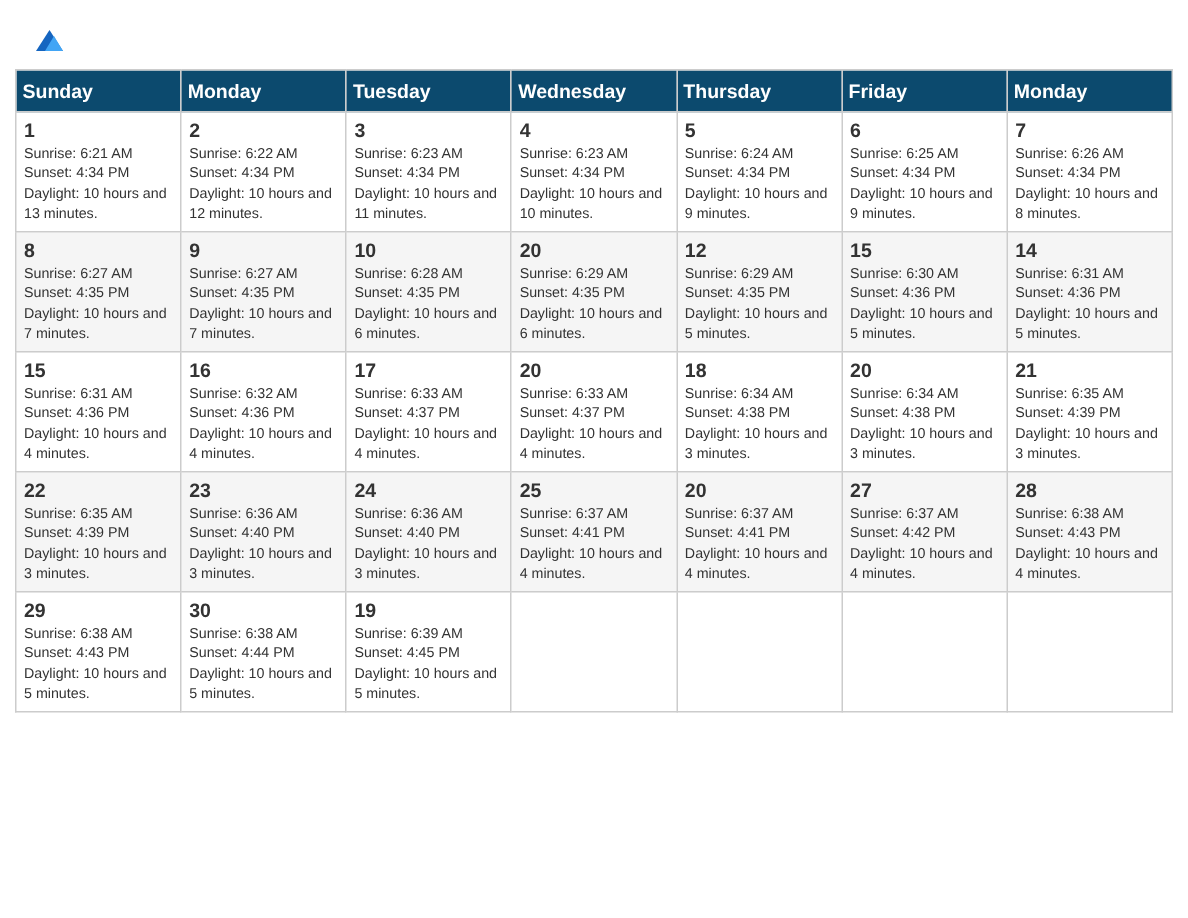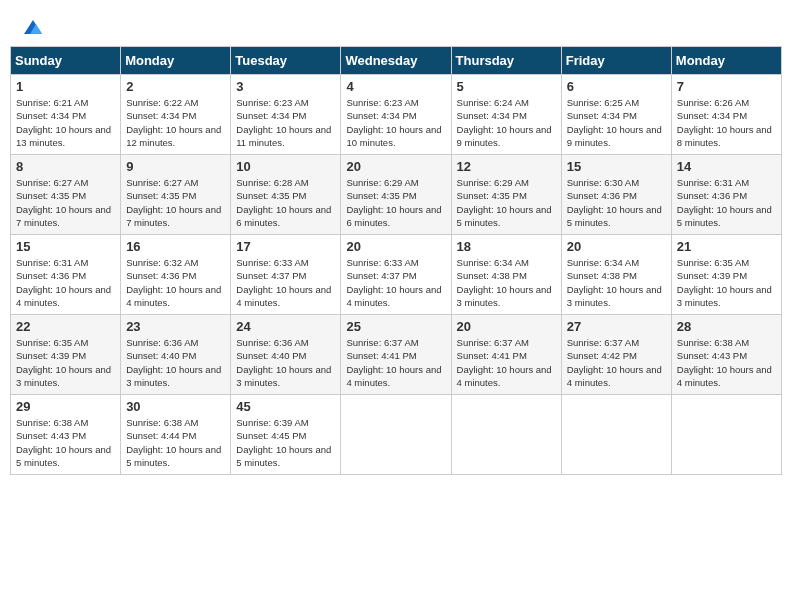--- a/index.html
+++ b/index.html
@@ -252,21 +252,21 @@
       <tr>
         <td>
         <span class="day-num">29</span>
         <span class="day-info">Sunrise: 6:38 AM<br>Sunset: 4:43 PM<br>Daylight: 10 hours and 5 minutes.</span>
       </td>
         <td>
         <span class="day-num">30</span>
         <span class="day-info">Sunrise: 6:38 AM<br>Sunset: 4:44 PM<br>Daylight: 10 hours and 5 minutes.</span>
       </td>
         <td>
-        <span class="day-num">45</span>
+        <span class="day-num">19</span>
         <span class="day-info">Sunrise: 6:39 AM<br>Sunset: 4:45 PM<br>Daylight: 10 hours and 5 minutes.</span>
       </td>
         <td class="empty-cell"></td>
         <td class="empty-cell"></td>
         <td class="empty-cell"></td>
         <td class="empty-cell"></td>
       </tr>
     </tbody>
 </table>
 

